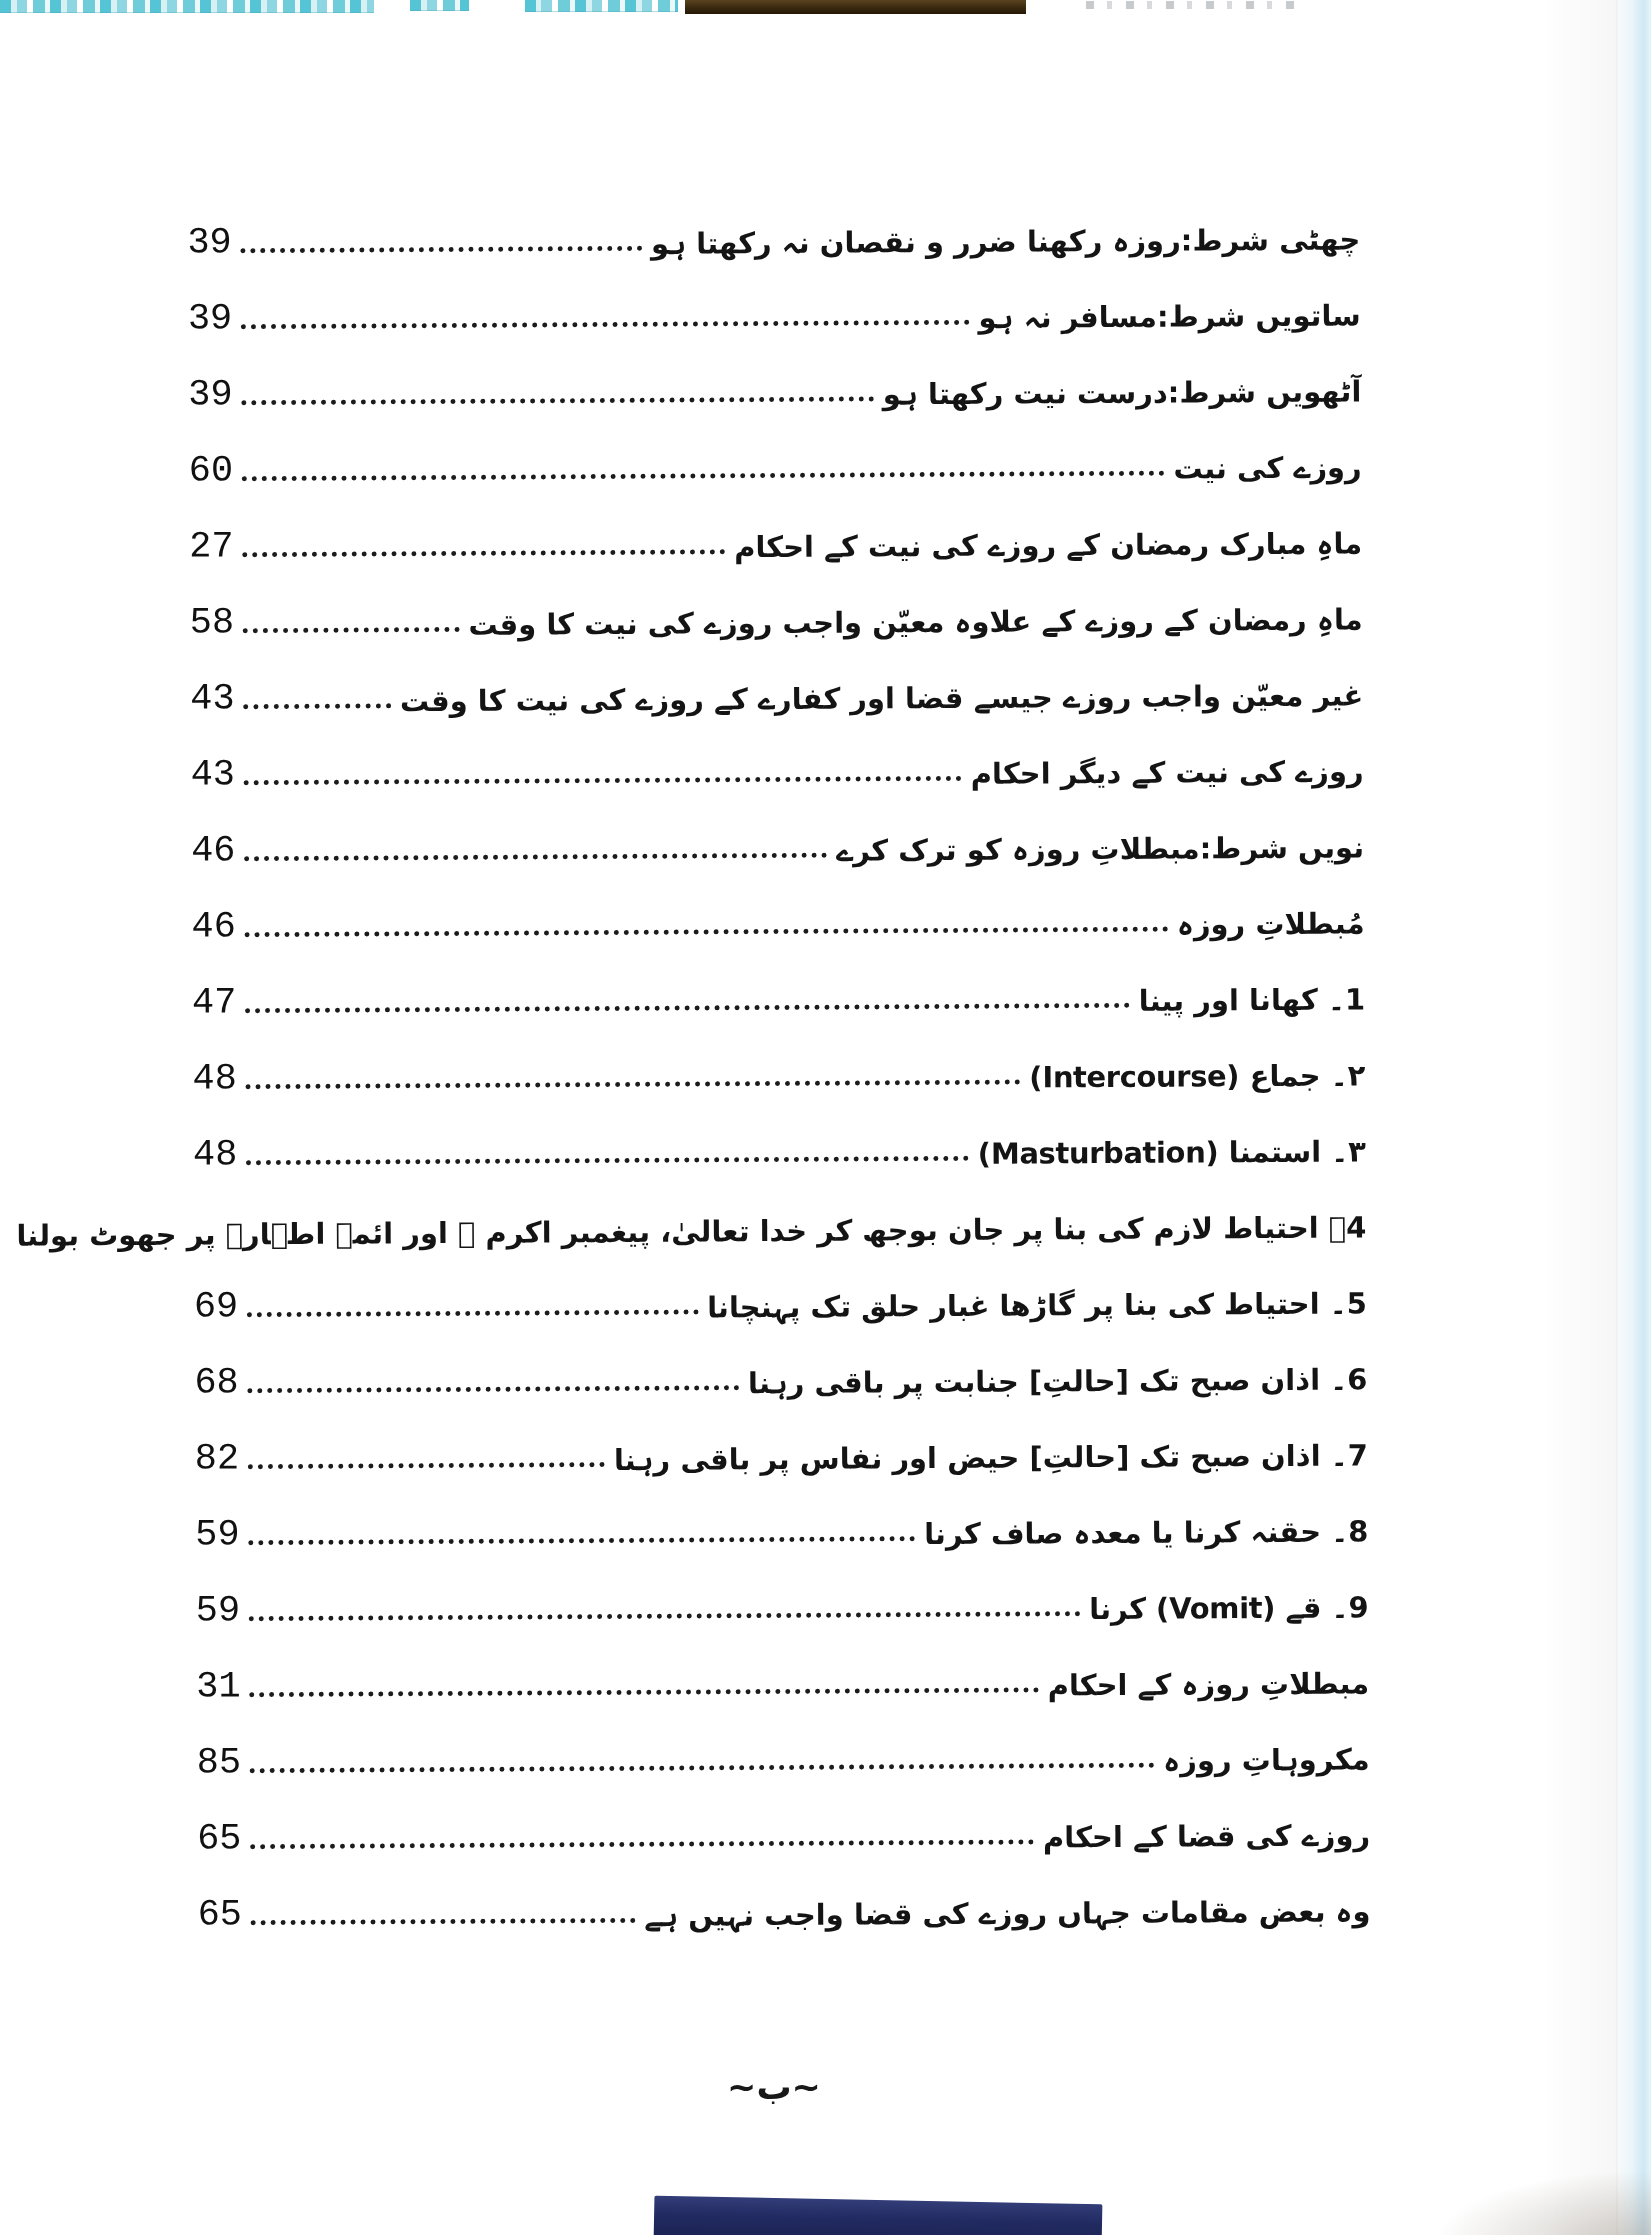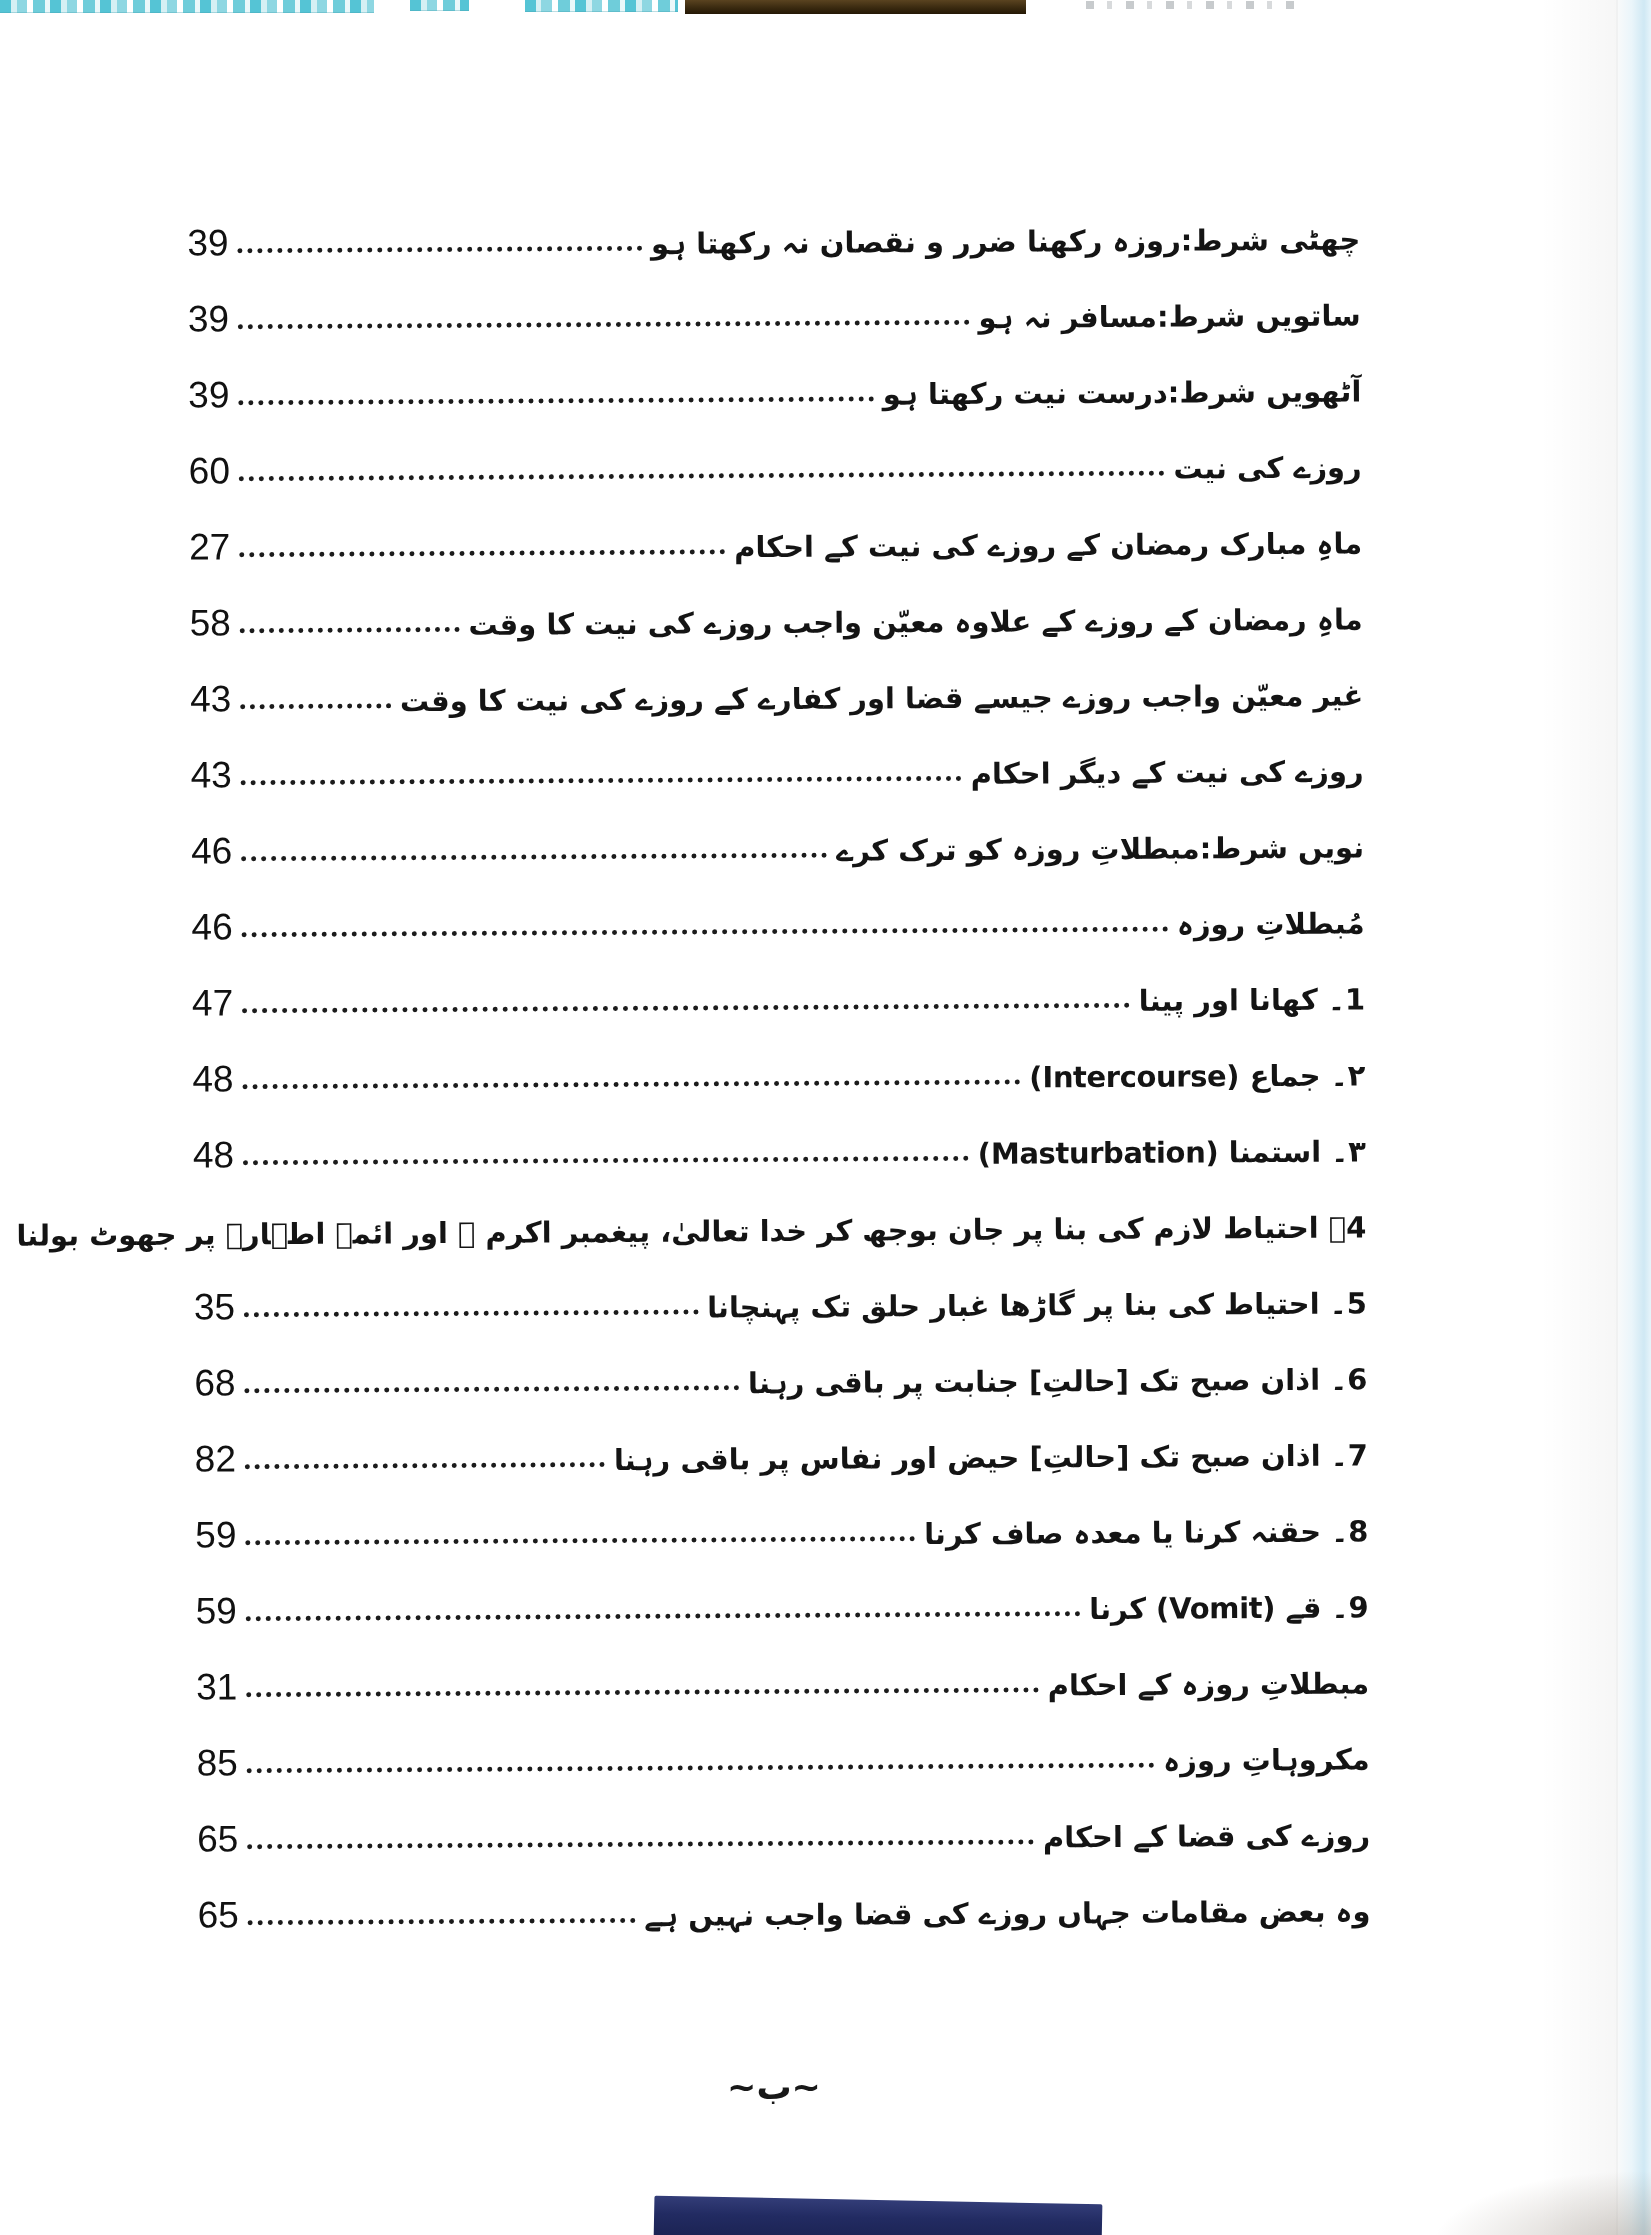--- a/index.html
+++ b/index.html
@@ -121,21 +121,21 @@
   .leader {
     flex: 1 1 0;
     min-width: 0;
     height: 0;
     border-bottom: 5.2px dotted #1b1b1b;
     margin-bottom: 7.8px;
   }
   .pagenum {
     flex: 0 0 auto;
     direction: ltr;
-    font-family: Liberation Sans, sans-serif;
+    font-family: Liberation Mono, monospace;
     font-size: 37px;
     line-height: 0.95;
     color: #111111;
     margin-bottom: 0.9px;
   }
 
   #footerMarker {
     position: absolute;
     left: 687px;
     top: 2067px;
@@ -227,21 +227,21 @@
       <span class="pagenum">48</span>
     </div>
   <div class="row">
       <span class="title">4۔ احتیاط لازم کی بنا پر جان بوجھ کر خدا تعالیٰ، پیغمبر اکرم ﷺ اور ائمہ اطہارؑ پر جھوٹ بولنا</span>
       <span class="leader"></span>
       <span class="pagenum">50</span>
     </div>
   <div class="row">
       <span class="title">5۔ احتیاط کی بنا پر گاڑھا غبار حلق تک پہنچانا</span>
       <span class="leader"></span>
-      <span class="pagenum">35</span>
+      <span class="pagenum">69</span>
     </div>
   <div class="row">
       <span class="title">6۔ اذان صبح تک [حالتِ] جنابت پر باقی رہنا</span>
       <span class="leader"></span>
       <span class="pagenum">68</span>
     </div>
   <div class="row">
       <span class="title">7۔ اذان صبح تک [حالتِ] حیض اور نفاس پر باقی رہنا</span>
       <span class="leader"></span>
       <span class="pagenum">82</span>

